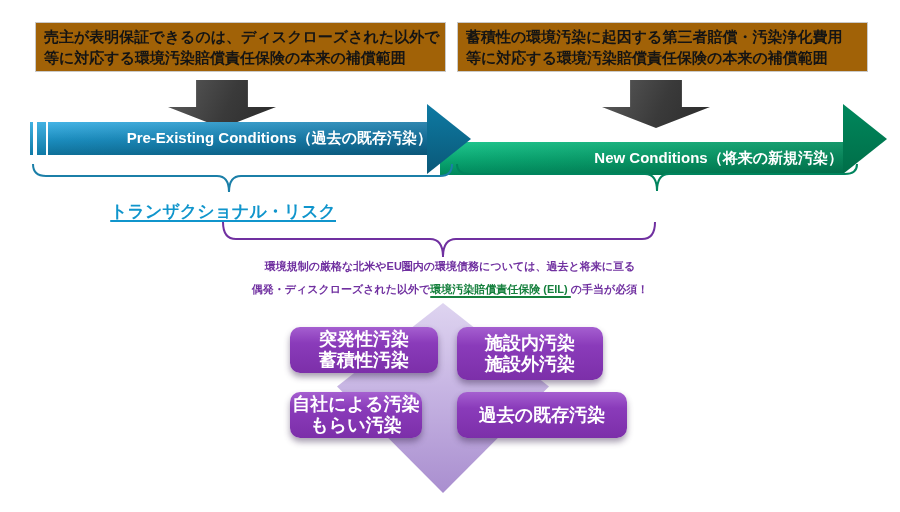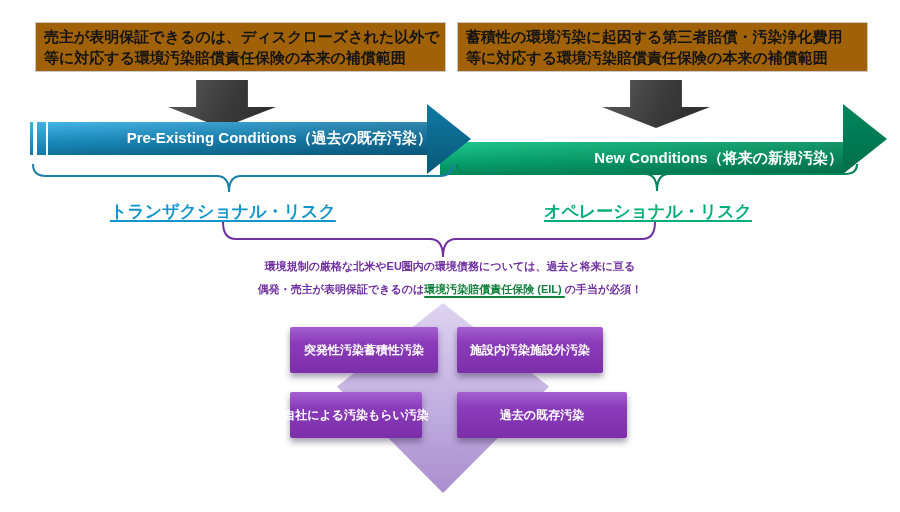--- a/index.html
+++ b/index.html
@@ -36,42 +36,42 @@
                   linear-gradient(180deg,#1fc78e 0%,#0aa671 55%,#00895c 100%);margin-top:20px;}
   .arrowhead{position:absolute;top:104px;width:44px;height:70px;
              clip-path:polygon(0 0,100% 50%,0 100%);}
   .arrowhead.blue{left:427px;z-index:2;background:linear-gradient(180deg,#0e7aa3,#0a5878);}
   .arrowhead.green{left:843px;z-index:2;background:linear-gradient(180deg,#00875c,#006e48);}
 
   
   svg.braces{position:absolute;left:0;top:0;z-index:3;}
 
   
-  .risk-label{position:absolute;top:200px;font-size:17px;font-weight:bold;text-align:left;
+  .risk-label{position:absolute;top:200px;font-size:17px;font-weight:bold;text-align:right;
               text-decoration:underline;text-decoration-thickness:2px;text-underline-offset:3px;
               white-space:nowrap;}
   .risk-label.trans{left:110px;width:226px;color:#1095cc;}
   .risk-label.oper{left:544px;width:222px;color:#00ae79;}
 
   
   .message{position:absolute;left:0;top:255px;width:900px;text-align:center;
            color:#7030a0;font-size:11px;font-weight:bold;line-height:23px;}
   .message .hl{color:#15803d;text-decoration:underline;text-decoration-thickness:2px;text-underline-offset:3px;}
 
   
   .diamond{position:absolute;left:337px;top:303px;width:212px;height:190px;z-index:1;
            clip-path:polygon(50% 0,100% 44%,50% 100%,0 44%);
            background:linear-gradient(180deg,#ded4f0 0%,#c7b5e3 45%,#a98ecf 100%);}
-  .mbox{position:absolute;z-index:2;border-radius:2px;display:flex;flex-direction:row;
-        align-items:center;justify-content:center;color:#fff;font-size:12px;font-weight:bold;
+  .mbox{position:absolute;z-index:2;border-radius:10px;display:flex;flex-direction:column;
+        align-items:center;justify-content:center;color:#fff;font-size:18px;font-weight:bold;
         line-height:21px;white-space:nowrap;
         background:linear-gradient(180deg,#a55fd0 0%,#8a3bba 35%,#7c2fa9 100%);
         box-shadow:0 4px 6px rgba(60,40,80,.45);}
   .mbox.b1{left:290px;top:327px;width:148px;height:46px;}
-  .mbox.b2{left:457px;top:327px;width:146px;height:46px;}
+  .mbox.b2{left:457px;top:327px;width:146px;height:53px;}
   .mbox.b3{left:290px;top:392px;width:132px;height:46px;}
   .mbox.b4{left:457px;top:392px;width:170px;height:46px;}
 </style>
 </head>
 <body>
 
 <div class="canvas">
 
   <div class="callout left">
     <span>売主が表明保証できるのは、ディスクローズされた以外で</span>
@@ -96,25 +96,24 @@
   <div class="arrowhead blue"></div>
   <div class="arrowhead green"></div>
 
   <svg class="braces" width="900" height="512" viewBox="0 0 900 512">
     <path d="M33,164 Q33,176 46,176 L217,176 Q229,176 229,192 Q229,176 241,176 L440,176 Q452,176 452,164" fill="none" stroke-width="2" stroke="#1b7fa8"></path>
     <path d="M457,164 Q457,174 470,174 L645,174 Q657,174 657,191 Q657,174 669,174 L845,174 Q857,174 857,164" fill="none" stroke-width="2" stroke="#00845d"></path>
     <path d="M223,222 Q223,239 236,239 L430,239 Q443,239 443,257 Q443,239 456,239 L642,239 Q655,239 655,222" fill="none" stroke-width="2" stroke="#7030a0"></path>
   </svg>
 
   <div class="risk-label trans">トランザクショナル・リスク</div>
-  <div class="risk-label oper">オペレーショナル・リスク</div>
 
   <div class="message">
     <div>環境規制の厳格な北米やEU圏内の環境債務については、過去と将来に亘る</div>
-    <div><span>偶発・売主が表明保証できるのは</span><span class="hl">環境汚染賠償責任保険 (EIL) </span><span>の手当が必須！</span></div>
+    <div><span>偶発・ディスクローズされた以外で</span><span class="hl">環境汚染賠償責任保険 (EIL) </span><span>の手当が必須！</span></div>
   </div>
 
   <div class="diamond"></div>
   <div class="mbox b1">
     <span>突発性汚染</span>
     <span>蓄積性汚染</span>
   </div>
   <div class="mbox b2">
     <span>施設内汚染</span>
     <span>施設外汚染</span>

